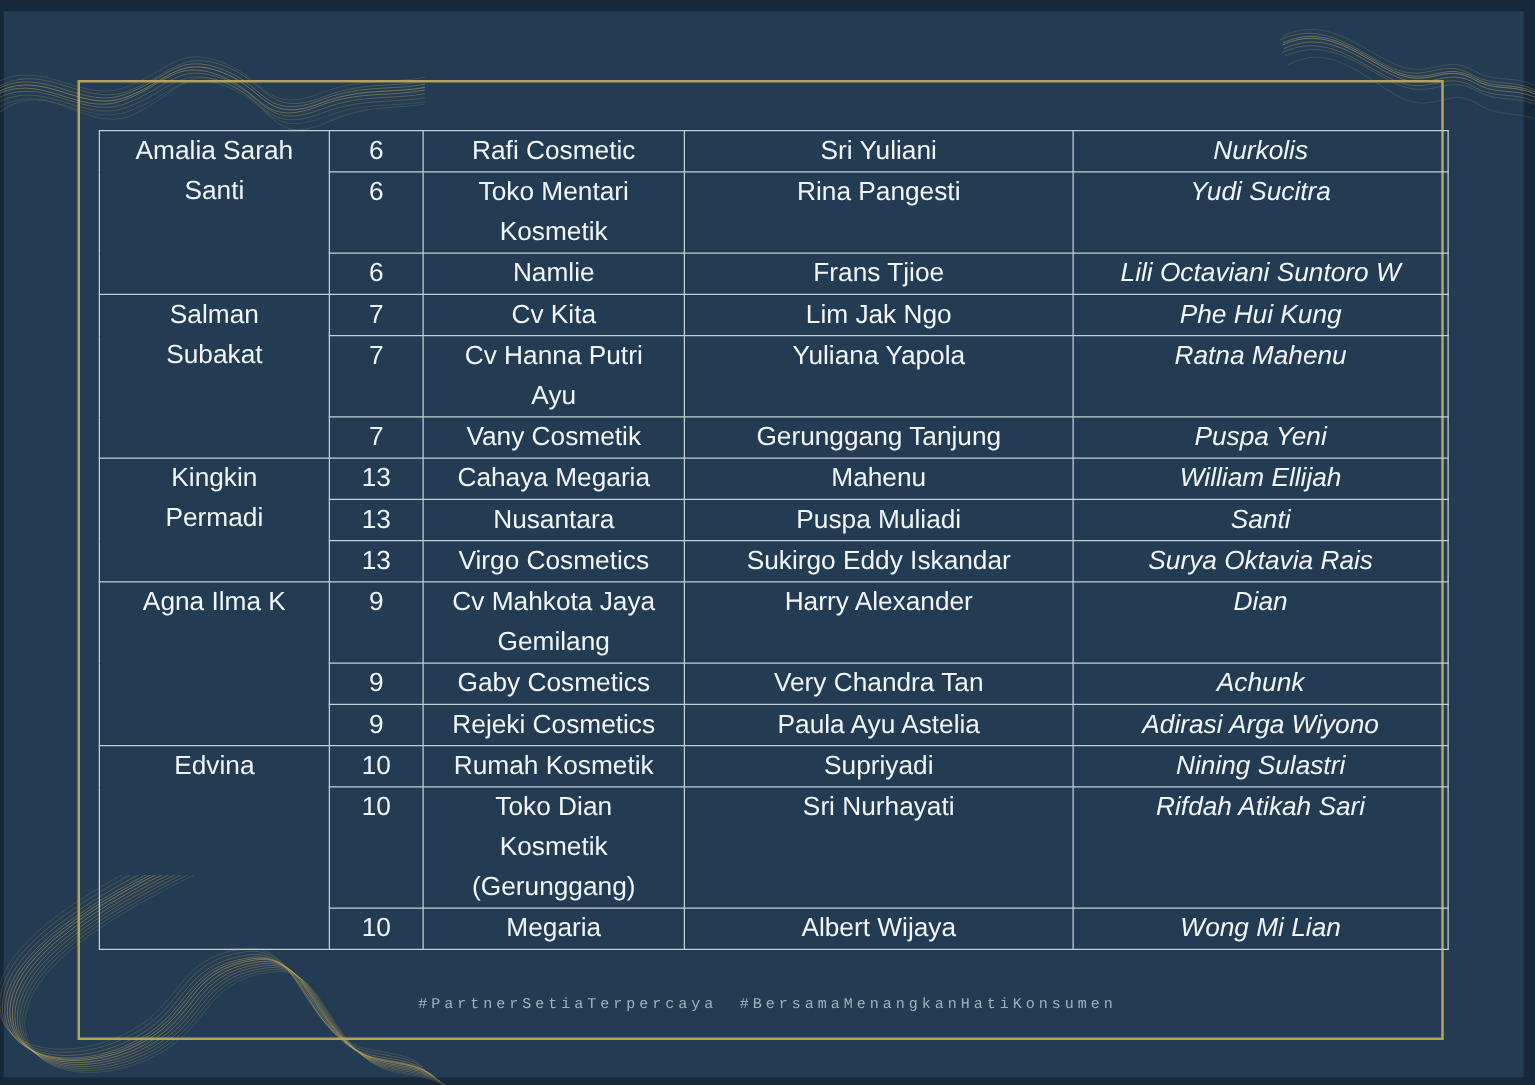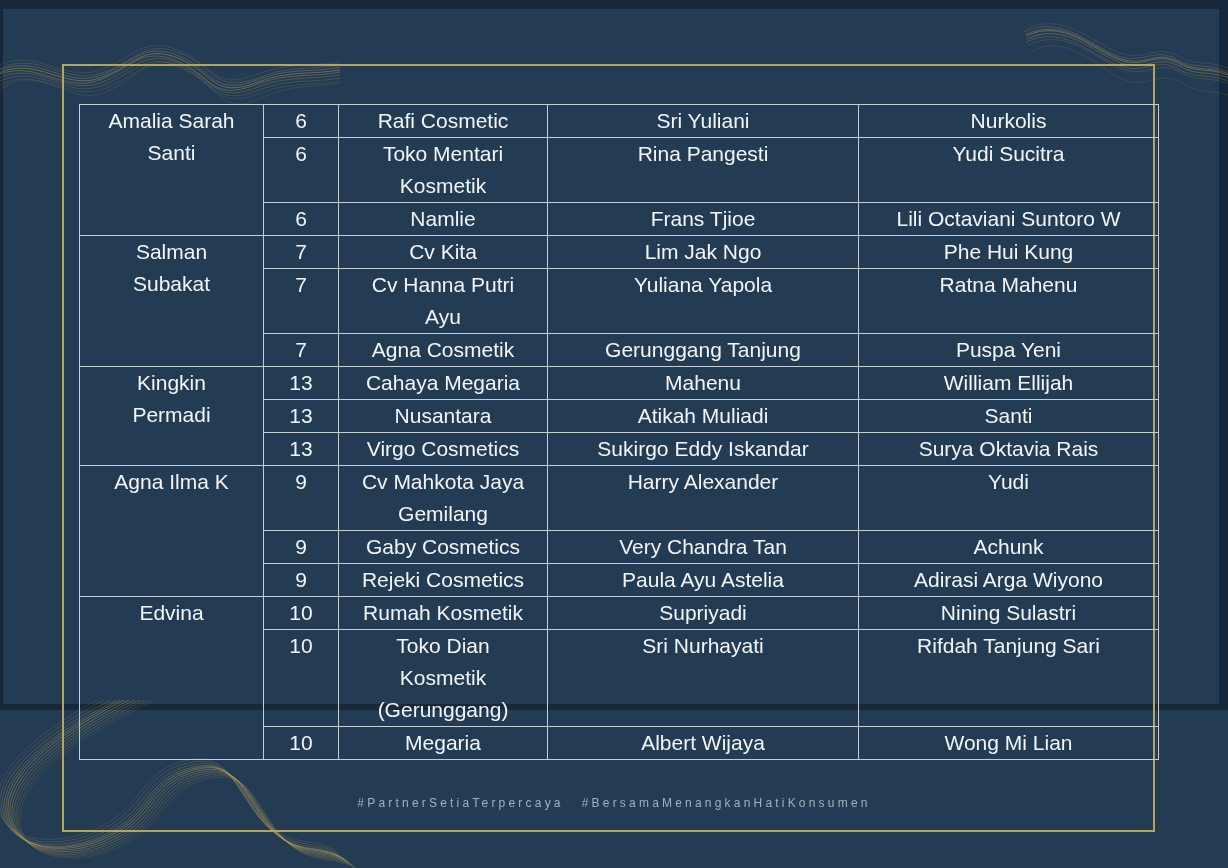--- a/index.html
+++ b/index.html
@@ -11,21 +11,21 @@
     --text:#F2F6F9;
     --footer-text:#A2B1BD;
   }
   *{margin:0;padding:0;box-sizing:border-box;}
   html,body{width:1228px;height:868px;overflow:hidden;}
   body{
     font-family:"Liberation Sans", sans-serif;
     background:var(--background);
   }
   .slide{
-    position:relative;width:1228px;height:710px;
+    position:relative;width:1228px;height:868px;
     background:var(--background);
     box-shadow:
       inset 0 9px 0 var(--edge-shade),
       inset -9px 0 0 var(--edge-shade),
       inset 0 -6px 0 var(--edge-shade),
       inset 3px 0 0 var(--edge-shade);
   }
   .gold-frame{
     position:absolute;left:62px;top:64px;width:1093px;height:768px;
     border:2px solid var(--accent-gold);
@@ -45,26 +45,26 @@
     border:1px solid var(--table-border);
     color:var(--text);
     font-size:21px;line-height:32px;
     text-align:center;vertical-align:top;
     overflow:hidden;
   }
   td.leader{width:184px;padding:0 24px;}
   td.num{width:75px;padding:0 2px;}
   td.store{width:209px;padding:0 14px;}
   td.person1{width:311px;padding:0 8px;}
-  td.person2{width:300px;padding:0 25px;}
+  td.person2{width:300px;padding:0 25px;font-style:italic;}
   .footer{
     position:absolute;top:796px;left:50%;
     transform:translateX(-50%);
     white-space:nowrap;
-    font-family:Liberation Sans, sans-serif;
+    font-family:Liberation Mono, monospace;
     font-size:12px;letter-spacing:3.2px;
     color:var(--footer-text);
   }
   .footer .tag{margin:0 9px;}
 </style>
 </head>
 <body>
 
 <div class="slide">
 
@@ -154,51 +154,51 @@
         <td class="person2">Phe Hui Kung</td>
       </tr>
       <tr>
         <td class="num">7</td>
         <td class="store">Cv Hanna Putri Ayu</td>
         <td class="person1">Yuliana Yapola</td>
         <td class="person2">Ratna Mahenu</td>
       </tr>
       <tr>
         <td class="num">7</td>
-        <td class="store">Agna Cosmetik</td>
+        <td class="store">Vany Cosmetik</td>
         <td class="person1">Gerunggang Tanjung</td>
         <td class="person2">Puspa Yeni</td>
       </tr>
 
       <tr>
         <td class="leader" rowspan="3">Kingkin Permadi</td>
         <td class="num">13</td>
         <td class="store">Cahaya Megaria</td>
         <td class="person1">Mahenu</td>
         <td class="person2">William Ellijah</td>
       </tr>
       <tr>
         <td class="num">13</td>
         <td class="store">Nusantara</td>
-        <td class="person1">Atikah Muliadi</td>
+        <td class="person1">Puspa Muliadi</td>
         <td class="person2">Santi</td>
       </tr>
       <tr>
         <td class="num">13</td>
         <td class="store">Virgo Cosmetics</td>
         <td class="person1">Sukirgo Eddy Iskandar</td>
         <td class="person2">Surya Oktavia Rais</td>
       </tr>
 
       <tr>
         <td class="leader" rowspan="3">Agna Ilma K</td>
         <td class="num">9</td>
         <td class="store">Cv Mahkota Jaya Gemilang</td>
         <td class="person1">Harry Alexander</td>
-        <td class="person2">Yudi</td>
+        <td class="person2">Dian</td>
       </tr>
       <tr>
         <td class="num">9</td>
         <td class="store">Gaby Cosmetics</td>
         <td class="person1">Very Chandra Tan</td>
         <td class="person2">Achunk</td>
       </tr>
       <tr>
         <td class="num">9</td>
         <td class="store">Rejeki Cosmetics</td>
@@ -210,21 +210,21 @@
         <td class="leader" rowspan="3">Edvina</td>
         <td class="num">10</td>
         <td class="store">Rumah Kosmetik</td>
         <td class="person1">Supriyadi</td>
         <td class="person2">Nining Sulastri</td>
       </tr>
       <tr>
         <td class="num">10</td>
         <td class="store">Toko Dian Kosmetik (Gerunggang)</td>
         <td class="person1">Sri Nurhayati</td>
-        <td class="person2">Rifdah Tanjung Sari</td>
+        <td class="person2">Rifdah Atikah Sari</td>
       </tr>
       <tr>
         <td class="num">10</td>
         <td class="store">Megaria</td>
         <td class="person1">Albert Wijaya</td>
         <td class="person2">Wong Mi Lian</td>
       </tr>
     </tbody>
   </table>
 

